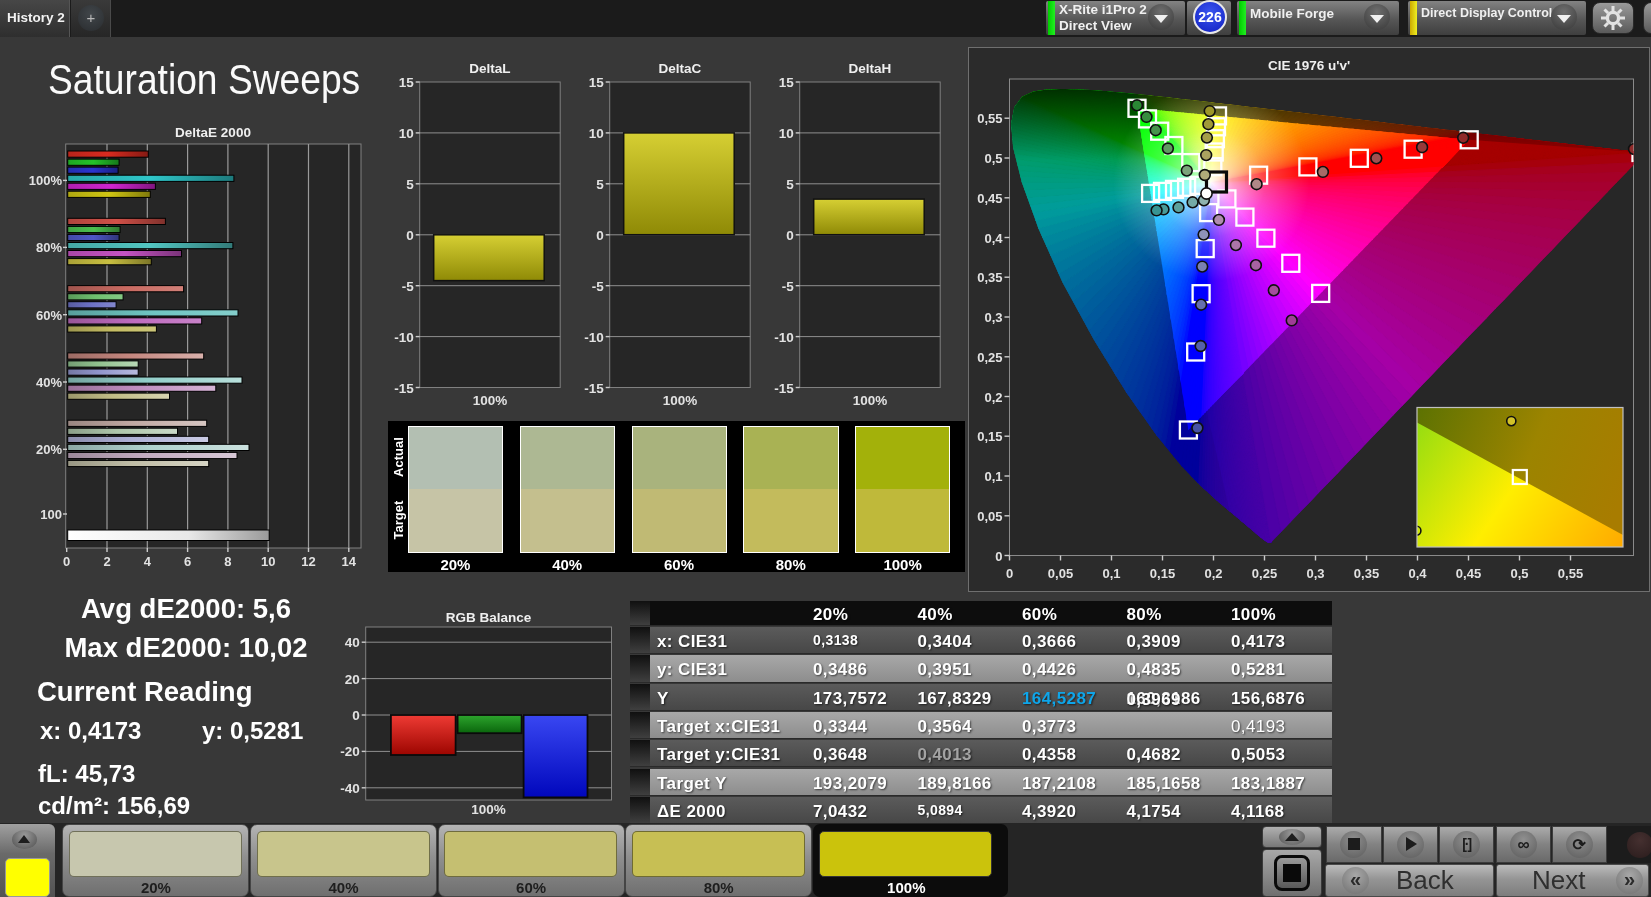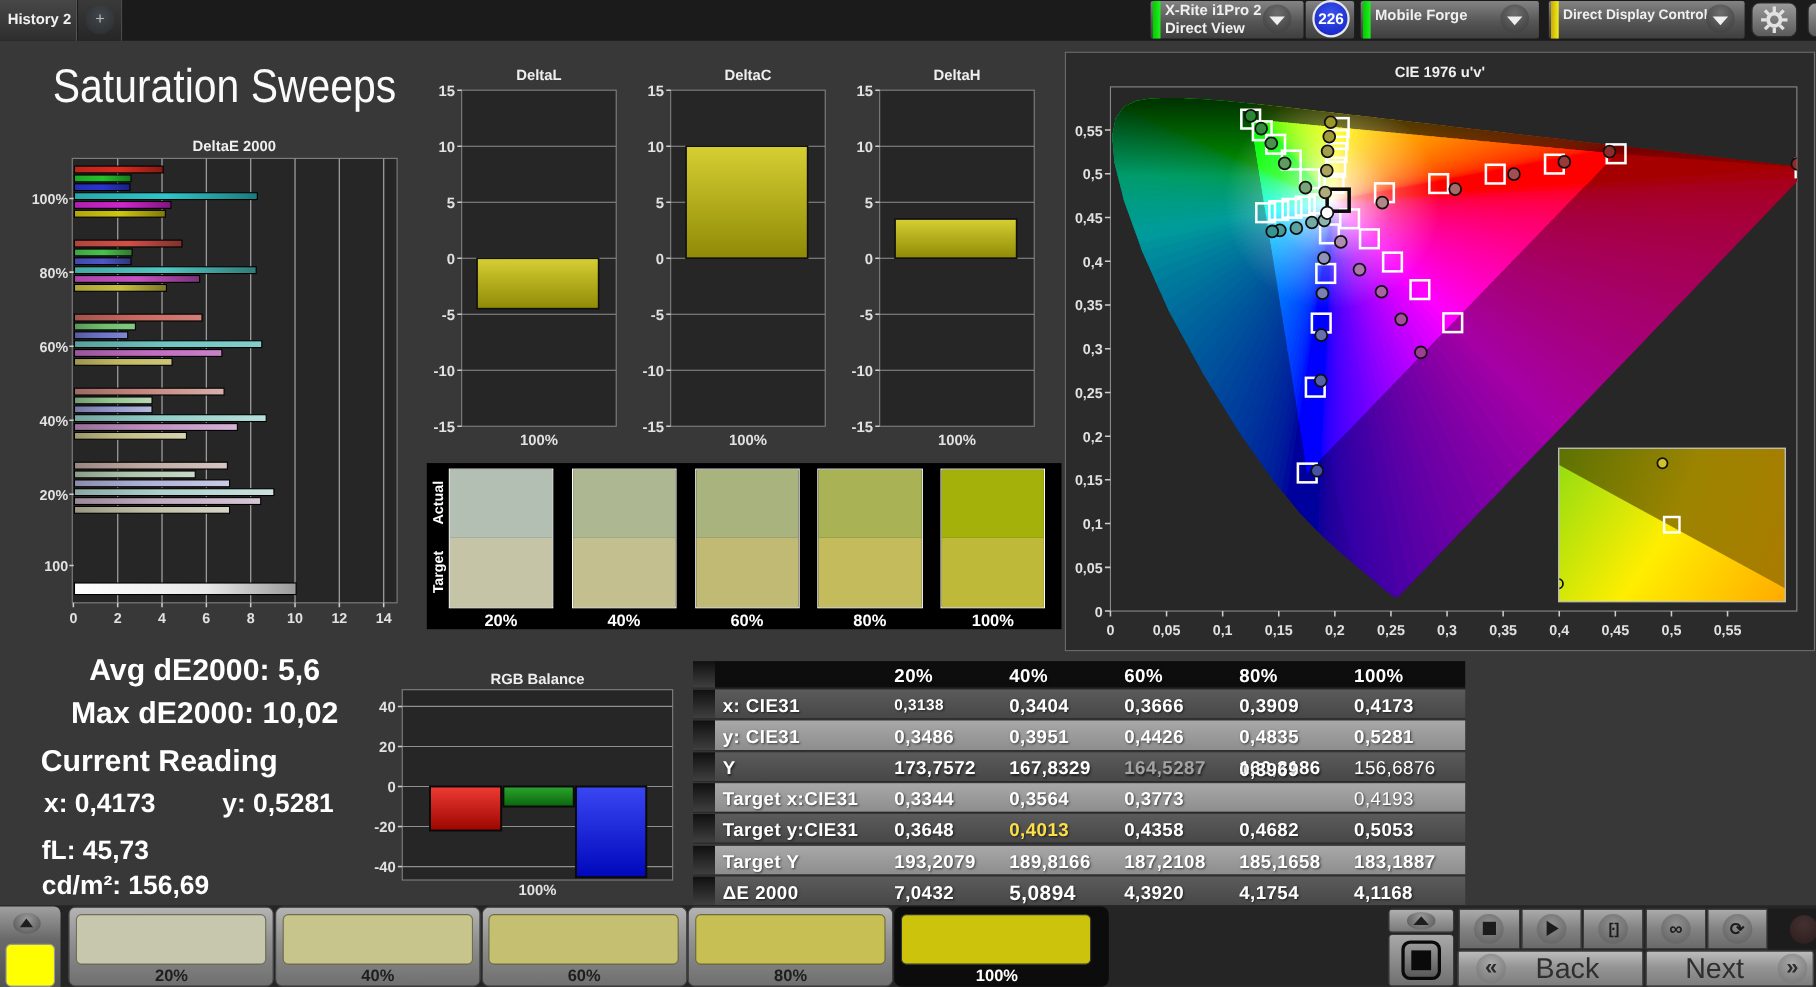--- a/index.html
+++ b/index.html
@@ -1465,52 +1465,52 @@
 <div class="abs" style="left:813.0px;top:660.4px;font-size:17px;font-weight:bold;color:#fff;letter-spacing:0.4px;text-shadow:1px 1px 2px rgba(0,0,0,0.6)">0,3486</div>
 <div class="abs" style="left:917.5px;top:660.4px;font-size:17px;font-weight:bold;color:#fff;letter-spacing:0.4px;text-shadow:1px 1px 2px rgba(0,0,0,0.6)">0,3951</div>
 <div class="abs" style="left:1022.0px;top:660.4px;font-size:17px;font-weight:bold;color:#fff;letter-spacing:0.4px;text-shadow:1px 1px 2px rgba(0,0,0,0.6)">0,4426</div>
 <div class="abs" style="left:1126.5px;top:660.4px;font-size:17px;font-weight:bold;color:#fff;letter-spacing:0.4px;text-shadow:1px 1px 2px rgba(0,0,0,0.6)">0,4835</div>
 <div class="abs" style="left:1231.0px;top:660.4px;font-size:17px;font-weight:bold;color:#fff;letter-spacing:0.4px;text-shadow:1px 1px 2px rgba(0,0,0,0.6)">0,5281</div>
 <div class="abs" style="left:630px;top:683.6px;width:20px;height:27.3px;background:linear-gradient(#101010,#3f3f3f);border-bottom:1px solid #2a2a2a"></div>
 <div class="abs" style="left:650px;top:683.6px;width:682px;height:27.3px;background:linear-gradient(#5b5b5b,#474747);border-bottom:1px solid #2a2a2a"></div>
 <div class="abs" style="left:657px;top:688.7px;font-size:17px;font-weight:bold;color:#fff;letter-spacing:0.4px;text-shadow:1px 1px 2px rgba(0,0,0,0.6)">Y</div>
 <div class="abs" style="left:813.0px;top:688.7px;font-size:17px;font-weight:bold;color:#fff;letter-spacing:0.4px;text-shadow:1px 1px 2px rgba(0,0,0,0.6)">173,7572</div>
 <div class="abs" style="left:917.5px;top:688.7px;font-size:17px;font-weight:bold;color:#fff;letter-spacing:0.4px;text-shadow:1px 1px 2px rgba(0,0,0,0.6)">167,8329</div>
-<div class="abs" style="left:1022.0px;top:688.7px;font-size:17px;font-weight:bold;color:#a3a3a3;letter-spacing:0.4px;text-shadow:1px 1px 2px rgba(0,0,0,0.6)">164,5287</div>
+<div class="abs" style="left:1022.0px;top:688.7px;font-size:17px;font-weight:bold;color:#0ea5e9;letter-spacing:0.4px;text-shadow:1px 1px 2px rgba(0,0,0,0.6)">164,5287</div>
 <div class="abs" style="left:1126.5px;top:688.7px;font-size:17px;font-weight:bold;color:#fff;letter-spacing:0.4px;text-shadow:1px 1px 2px rgba(0,0,0,0.6)">160,3186</div>
-<div class="abs" style="left:1231.0px;top:688.7px;font-size:17px;font-weight:normal;color:#fff;letter-spacing:0.4px;text-shadow:1px 1px 2px rgba(0,0,0,0.6)">156,6876</div>
+<div class="abs" style="left:1231.0px;top:688.7px;font-size:17px;font-weight:bold;color:#fff;letter-spacing:0.4px;text-shadow:1px 1px 2px rgba(0,0,0,0.6)">156,6876</div>
 <div class="abs" style="left:630px;top:711.9px;width:20px;height:27.3px;background:linear-gradient(#101010,#3f3f3f);border-bottom:1px solid #2a2a2a"></div>
 <div class="abs" style="left:650px;top:711.9px;width:682px;height:27.3px;background:linear-gradient(#a8a8a8,#8d8d8d);border-bottom:1px solid #2a2a2a"></div>
 <div class="abs" style="left:657px;top:717.0px;font-size:17px;font-weight:bold;color:#fff;letter-spacing:0.4px;text-shadow:1px 1px 2px rgba(0,0,0,0.6)">Target x:CIE31</div>
 <div class="abs" style="left:813.0px;top:717.0px;font-size:17px;font-weight:bold;color:#fff;letter-spacing:0.4px;text-shadow:1px 1px 2px rgba(0,0,0,0.6)">0,3344</div>
 <div class="abs" style="left:917.5px;top:717.0px;font-size:17px;font-weight:bold;color:#fff;letter-spacing:0.4px;text-shadow:1px 1px 2px rgba(0,0,0,0.6)">0,3564</div>
 <div class="abs" style="left:1022.0px;top:717.0px;font-size:17px;font-weight:bold;color:#fff;letter-spacing:0.4px;text-shadow:1px 1px 2px rgba(0,0,0,0.6)">0,3773</div>
 <div class="abs" style="left:1126.5px;top:690px;font-size:17px;font-weight:bold;color:#fff;letter-spacing:0.4px;text-shadow:1px 1px 2px rgba(0,0,0,0.6)">0,3969</div>
 <div class="abs" style="left:1231.0px;top:717.0px;font-size:17px;font-weight:normal;color:#fff;letter-spacing:0.4px;text-shadow:1px 1px 2px rgba(0,0,0,0.6)">0,4193</div>
 <div class="abs" style="left:630px;top:740.2px;width:20px;height:27.3px;background:linear-gradient(#101010,#3f3f3f);border-bottom:1px solid #2a2a2a"></div>
 <div class="abs" style="left:650px;top:740.2px;width:682px;height:27.3px;background:linear-gradient(#5b5b5b,#474747);border-bottom:1px solid #2a2a2a"></div>
 <div class="abs" style="left:657px;top:745.3px;font-size:17px;font-weight:bold;color:#fff;letter-spacing:0.4px;text-shadow:1px 1px 2px rgba(0,0,0,0.6)">Target y:CIE31</div>
 <div class="abs" style="left:813.0px;top:745.3px;font-size:17px;font-weight:bold;color:#fff;letter-spacing:0.4px;text-shadow:1px 1px 2px rgba(0,0,0,0.6)">0,3648</div>
-<div class="abs" style="left:917.5px;top:745.3px;font-size:17px;font-weight:bold;color:#fde047;letter-spacing:0.4px;text-shadow:1px 1px 2px rgba(0,0,0,0.6)">0,4013</div>
+<div class="abs" style="left:917.5px;top:745.3px;font-size:17px;font-weight:bold;color:#a3a3a3;letter-spacing:0.4px;text-shadow:1px 1px 2px rgba(0,0,0,0.6)">0,4013</div>
 <div class="abs" style="left:1022.0px;top:745.3px;font-size:17px;font-weight:bold;color:#fff;letter-spacing:0.4px;text-shadow:1px 1px 2px rgba(0,0,0,0.6)">0,4358</div>
 <div class="abs" style="left:1126.5px;top:745.3px;font-size:17px;font-weight:bold;color:#fff;letter-spacing:0.4px;text-shadow:1px 1px 2px rgba(0,0,0,0.6)">0,4682</div>
 <div class="abs" style="left:1231.0px;top:745.3px;font-size:17px;font-weight:bold;color:#fff;letter-spacing:0.4px;text-shadow:1px 1px 2px rgba(0,0,0,0.6)">0,5053</div>
 <div class="abs" style="left:630px;top:768.5px;width:20px;height:27.3px;background:linear-gradient(#101010,#3f3f3f);border-bottom:1px solid #2a2a2a"></div>
 <div class="abs" style="left:650px;top:768.5px;width:682px;height:27.3px;background:linear-gradient(#a8a8a8,#8d8d8d);border-bottom:1px solid #2a2a2a"></div>
 <div class="abs" style="left:657px;top:773.6px;font-size:17px;font-weight:bold;color:#fff;letter-spacing:0.4px;text-shadow:1px 1px 2px rgba(0,0,0,0.6)">Target Y</div>
 <div class="abs" style="left:813.0px;top:773.6px;font-size:17px;font-weight:bold;color:#fff;letter-spacing:0.4px;text-shadow:1px 1px 2px rgba(0,0,0,0.6)">193,2079</div>
 <div class="abs" style="left:917.5px;top:773.6px;font-size:17px;font-weight:bold;color:#fff;letter-spacing:0.4px;text-shadow:1px 1px 2px rgba(0,0,0,0.6)">189,8166</div>
 <div class="abs" style="left:1022.0px;top:773.6px;font-size:17px;font-weight:bold;color:#fff;letter-spacing:0.4px;text-shadow:1px 1px 2px rgba(0,0,0,0.6)">187,2108</div>
 <div class="abs" style="left:1126.5px;top:773.6px;font-size:17px;font-weight:bold;color:#fff;letter-spacing:0.4px;text-shadow:1px 1px 2px rgba(0,0,0,0.6)">185,1658</div>
 <div class="abs" style="left:1231.0px;top:773.6px;font-size:17px;font-weight:bold;color:#fff;letter-spacing:0.4px;text-shadow:1px 1px 2px rgba(0,0,0,0.6)">183,1887</div>
 <div class="abs" style="left:630px;top:796.8px;width:20px;height:27.3px;background:linear-gradient(#101010,#3f3f3f);border-bottom:1px solid #2a2a2a"></div>
 <div class="abs" style="left:650px;top:796.8px;width:682px;height:27.3px;background:linear-gradient(#5b5b5b,#474747);border-bottom:1px solid #2a2a2a"></div>
 <div class="abs" style="left:657px;top:801.9px;font-size:17px;font-weight:bold;color:#fff;letter-spacing:0.4px;text-shadow:1px 1px 2px rgba(0,0,0,0.6)">ΔE 2000</div>
 <div class="abs" style="left:813.0px;top:801.9px;font-size:17px;font-weight:bold;color:#fff;letter-spacing:0.4px;text-shadow:1px 1px 2px rgba(0,0,0,0.6)">7,0432</div>
-<div class="abs" style="left:917.5px;top:801.9px;font-size:19px;font-weight:bold;color:#fff;letter-spacing:0.4px;text-shadow:1px 1px 2px rgba(0,0,0,0.6)">5,0894</div>
+<div class="abs" style="left:917.5px;top:801.9px;font-size:14px;font-weight:bold;color:#fff;letter-spacing:0.4px;text-shadow:1px 1px 2px rgba(0,0,0,0.6)">5,0894</div>
 <div class="abs" style="left:1022.0px;top:801.9px;font-size:17px;font-weight:bold;color:#fff;letter-spacing:0.4px;text-shadow:1px 1px 2px rgba(0,0,0,0.6)">4,3920</div>
 <div class="abs" style="left:1126.5px;top:801.9px;font-size:17px;font-weight:bold;color:#fff;letter-spacing:0.4px;text-shadow:1px 1px 2px rgba(0,0,0,0.6)">4,1754</div>
 <div class="abs" style="left:1231.0px;top:801.9px;font-size:17px;font-weight:bold;color:#fff;letter-spacing:0.4px;text-shadow:1px 1px 2px rgba(0,0,0,0.6)">4,1168</div>
 <div class="abs" style="left:0;top:823px;width:1651px;height:74px;background:#252525"></div>
 <div class="abs" style="left:0;top:823.5px;width:55px;height:74px;background:linear-gradient(#a0a0a0,#6a6a6a 40%,#525252);border-radius:0 6px 0 0"></div>
 <div class="abs" style="left:12px;top:830px;width:25px;height:19px;border-radius:50%;background:radial-gradient(circle at 50% 30%,#9a9a9a,#4f4f4f)"></div>
 <div class="abs" style="left:18px;top:835px;width:0;height:0;border-left:6.5px solid transparent;border-right:6.5px solid transparent;border-bottom:8px solid #1e1e1e"></div>
 <div class="abs" style="left:5px;top:858px;width:45px;height:39px;background:#ffff00;border-radius:5px;border:1px solid #999"></div>
 <div class="abs" style="left:62.4px;top:823.5px;width:187px;height:73.5px;border-radius:7px;background:linear-gradient(#b4b4b4,#8f8f8f 45%,#6f6f6f);border:1px solid #454545"></div>
 <div class="abs" style="left:68.9px;top:831px;width:173px;height:46px;border-radius:5px;background:#c7c7ae;border:1px solid rgba(40,40,20,0.55)"></div>

